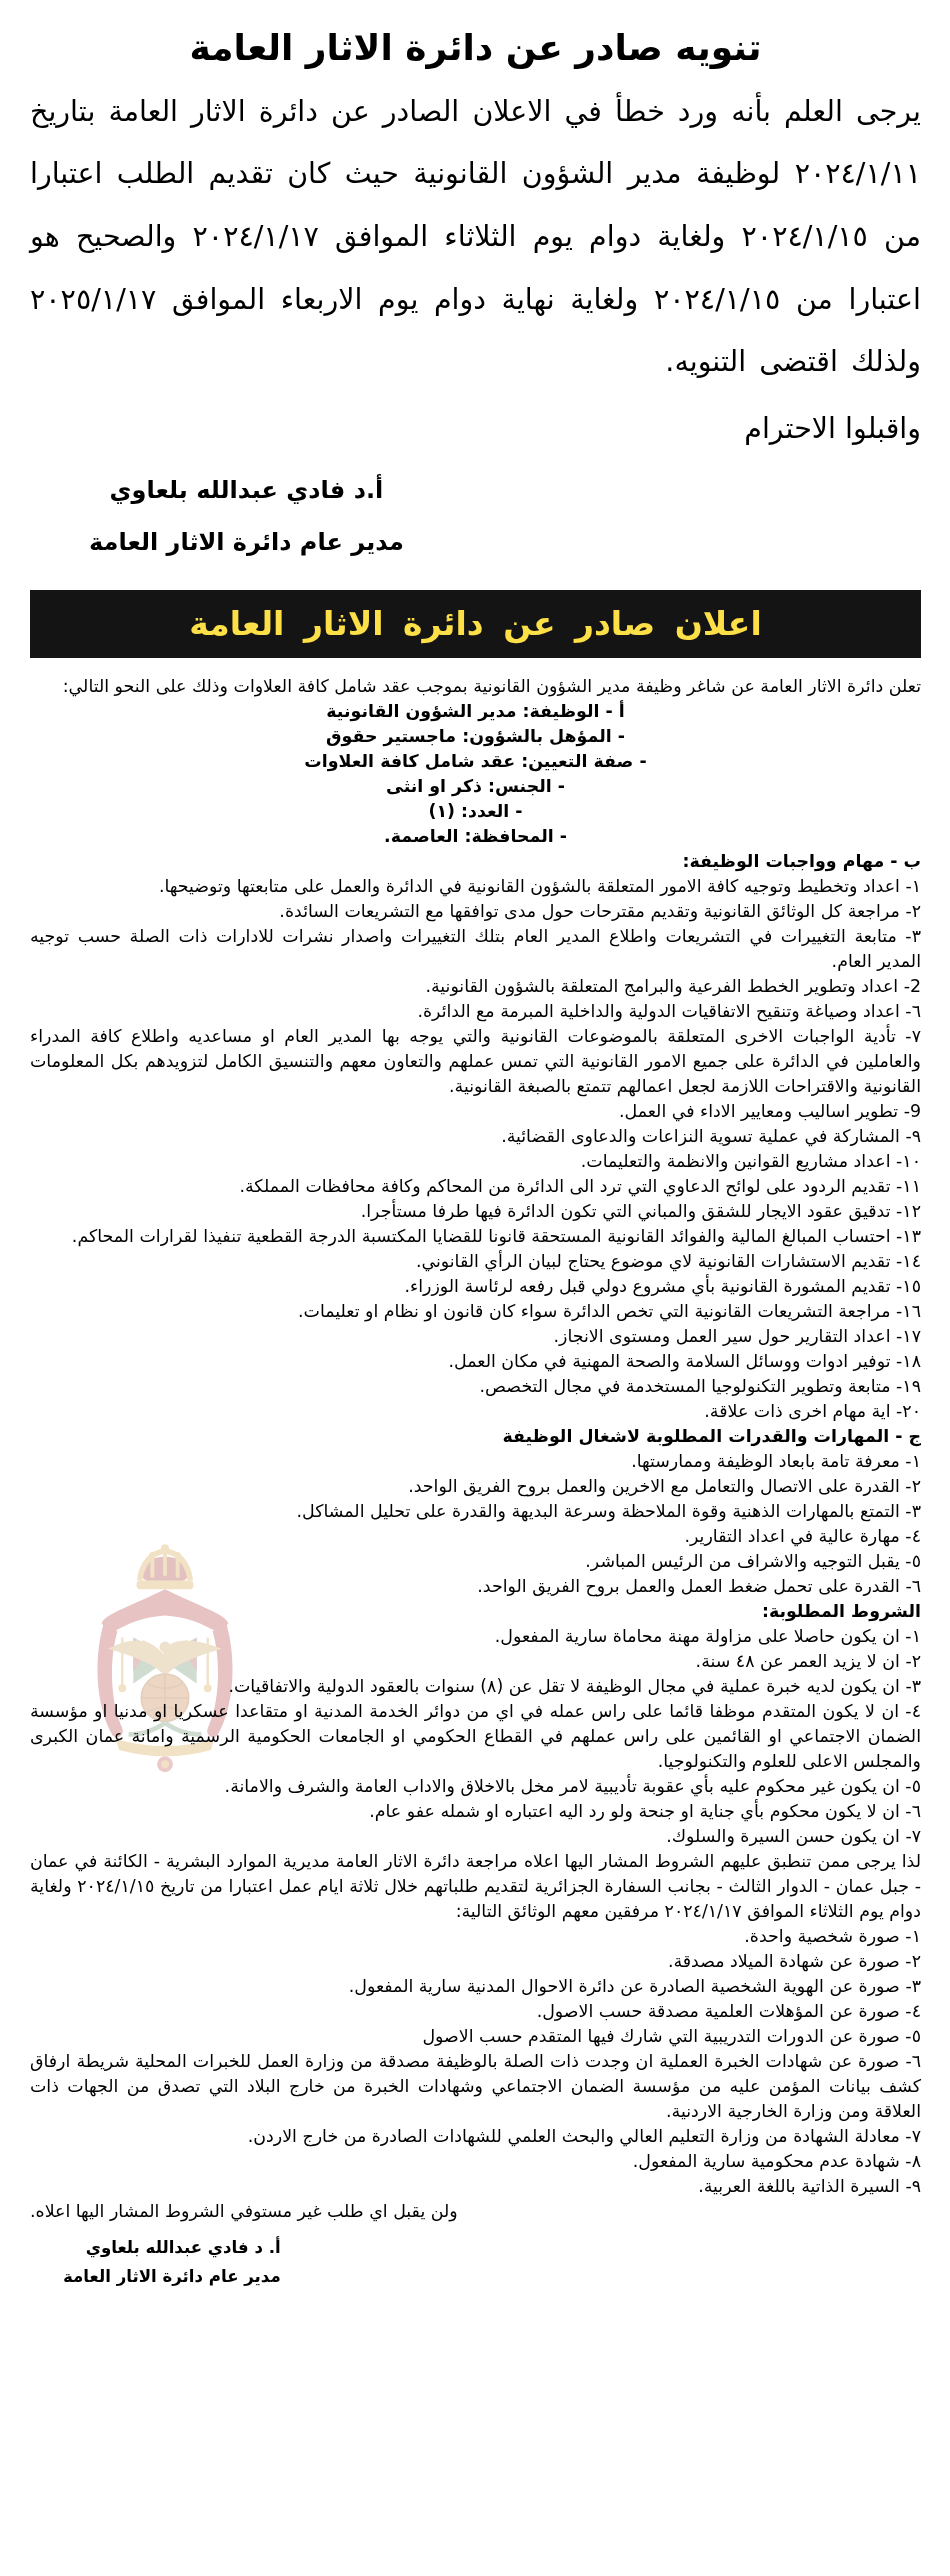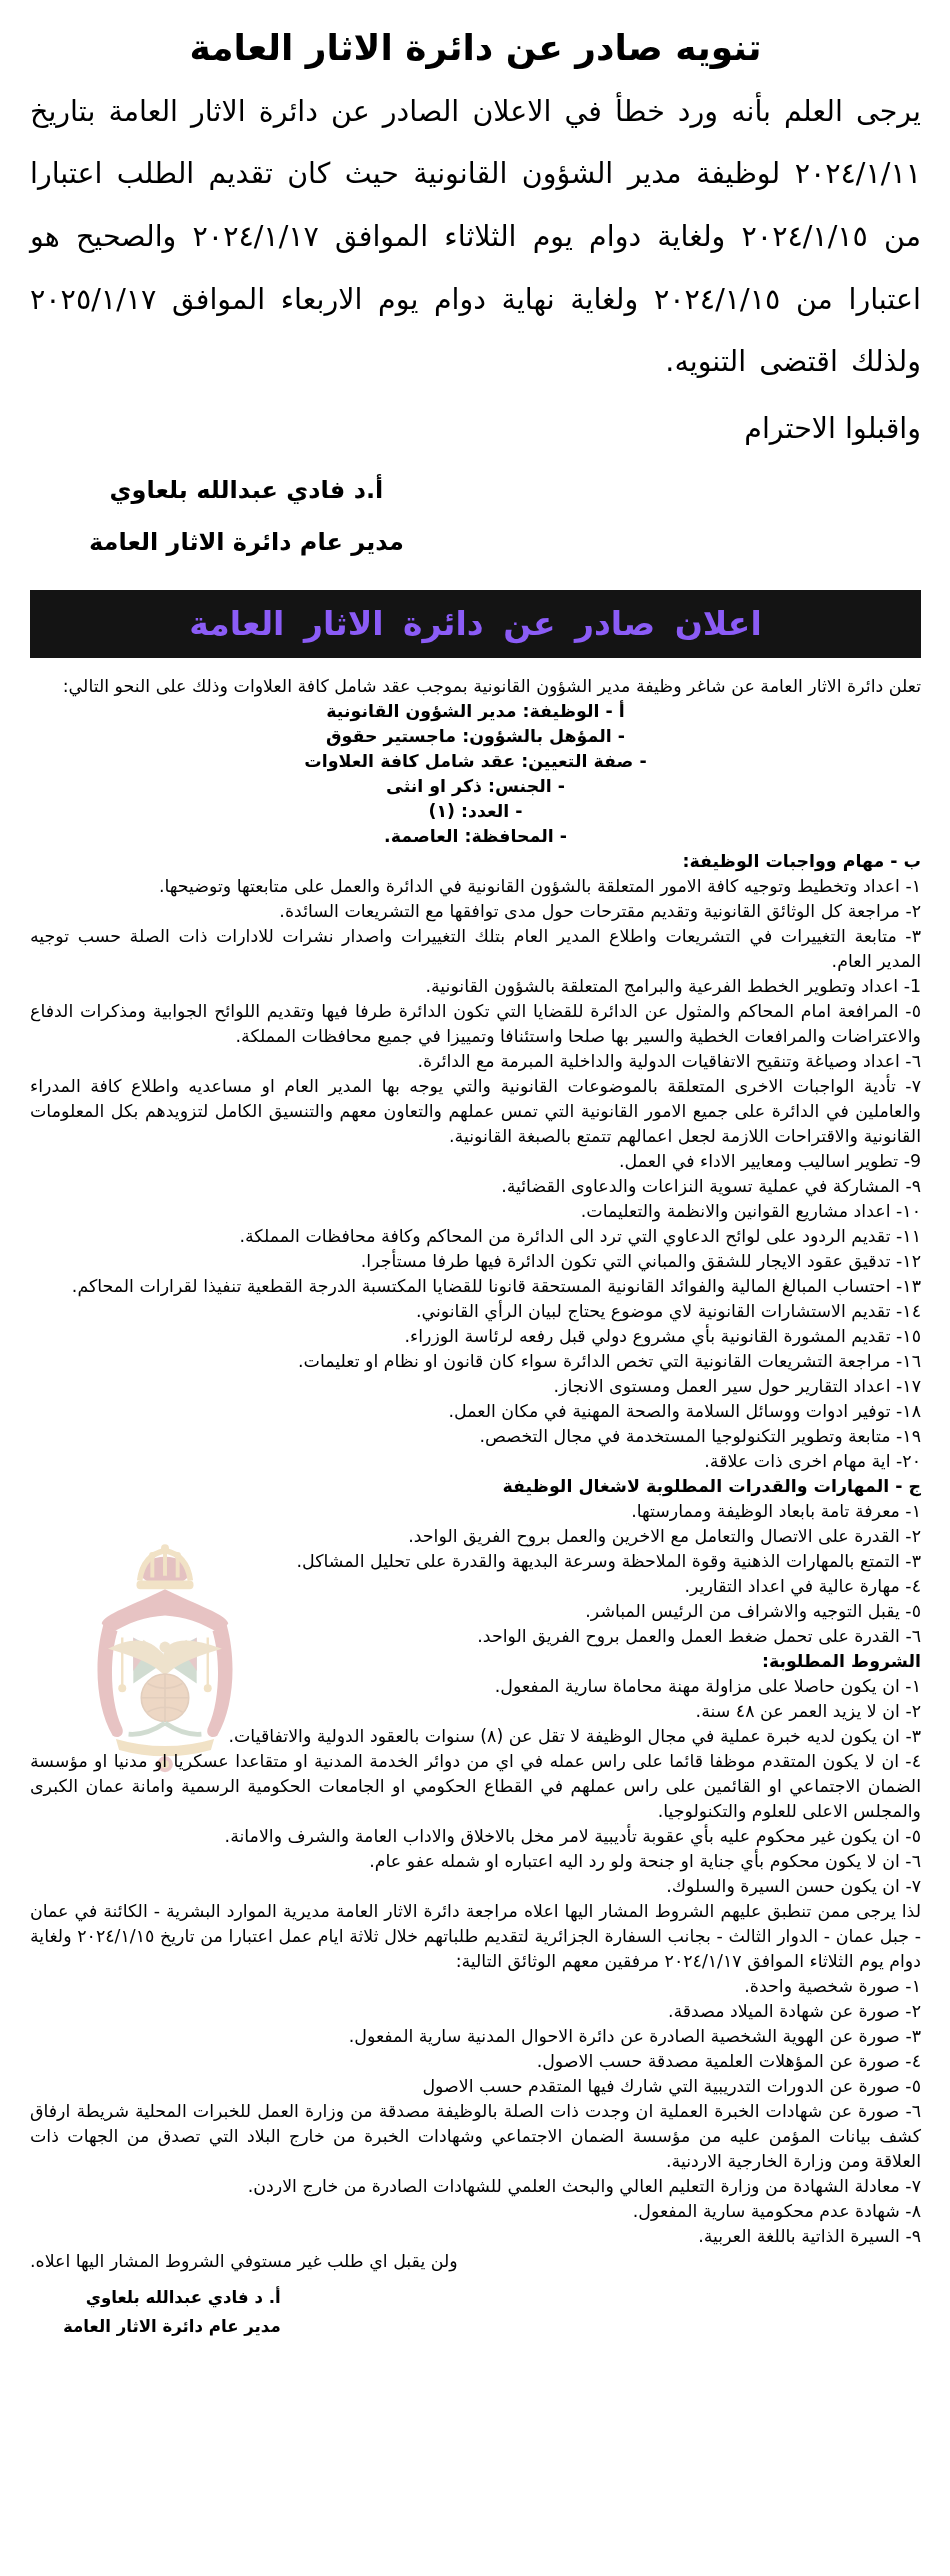--- a/index.html
+++ b/index.html
@@ -50,21 +50,21 @@
     margin-top: 19px;
     margin-left: 59px;
     width: max-content;
     max-width: 444px;
     text-align: center;
   }
   
   .banner {
     margin-top: 20.6px;
     background: #141414;
-    color: #8b5cf6;
+    color: #fde047;
     text-align: center;
     direction: rtl;
     font-weight: bold;
     font-size: 33px;
     height: 68px;
     line-height: 68px;
     word-spacing: 8px;
   }
   .ann { direction: rtl; font-size: 17.4px; line-height: 25px; }
   .ann-intro { text-align: justify; margin-top: 16px; }
@@ -164,22 +164,21 @@
         <div class="li">- العدد: (١)</div>
         <div class="li">- المحافظة: العاصمة.</div>
       </div>
 
     <div class="sec-heading">ب - مهام وواجبات الوظيفة:</div>
     <div class="plain-list">
 
     <div class="li">١- اعداد وتخطيط وتوجيه كافة الامور المتعلقة بالشؤون القانونية في الدائرة والعمل على متابعتها وتوضيحها.</div>
         <div class="li">٢- مراجعة كل الوثائق القانونية وتقديم مقترحات حول مدى توافقها مع التشريعات السائدة.</div>
         <div class="li">٣- متابعة التغييرات في التشريعات واطلاع المدير العام بتلك التغييرات واصدار نشرات للادارات ذات الصلة حسب توجيه المدير العام.</div>
-        <div class="li">1- اعداد وتطوير الخطط الفرعية والبرامج المتعلقة بالشؤون القانونية.</div>
-        <div class="li">٥- المرافعة امام المحاكم والمثول عن الدائرة للقضايا التي تكون الدائرة طرفا فيها وتقديم اللوائح الجوابية ومذكرات الدفاع والاعتراضات والمرافعات الخطية والسير بها صلحا واستئنافا وتمييزا في جميع محافظات المملكة.</div>
+        <div class="li">2- اعداد وتطوير الخطط الفرعية والبرامج المتعلقة بالشؤون القانونية.</div>
         <div class="li">٦- اعداد وصياغة وتنقيح الاتفاقيات الدولية والداخلية المبرمة مع الدائرة.</div>
         <div class="li">٧- تأدية الواجبات الاخرى المتعلقة بالموضوعات القانونية والتي يوجه بها المدير العام او مساعديه واطلاع كافة المدراء والعاملين في الدائرة على جميع الامور القانونية التي تمس عملهم والتعاون معهم والتنسيق الكامل لتزويدهم بكل المعلومات القانونية والاقتراحات اللازمة لجعل اعمالهم تتمتع بالصبغة القانونية.</div>
         <div class="li">9- تطوير اساليب ومعايير الاداء في العمل.</div>
         <div class="li">٩- المشاركة في عملية تسوية النزاعات والدعاوى القضائية.</div>
         <div class="li">١٠- اعداد مشاريع القوانين والانظمة والتعليمات.</div>
         <div class="li">١١- تقديم الردود على لوائح الدعاوي التي ترد الى الدائرة من المحاكم وكافة محافظات المملكة.</div>
         <div class="li">١٢- تدقيق عقود الايجار للشقق والمباني التي تكون الدائرة فيها طرفا مستأجرا.</div>
         <div class="li">١٣- احتساب المبالغ المالية والفوائد القانونية المستحقة قانونا للقضايا المكتسبة الدرجة القطعية تنفيذا لقرارات المحاكم.</div>
         <div class="li">١٤- تقديم الاستشارات القانونية لاي موضوع يحتاج لبيان الرأي القانوني.</div>
         <div class="li">١٥- تقديم المشورة القانونية بأي مشروع دولي قبل رفعه لرئاسة الوزراء.</div>

